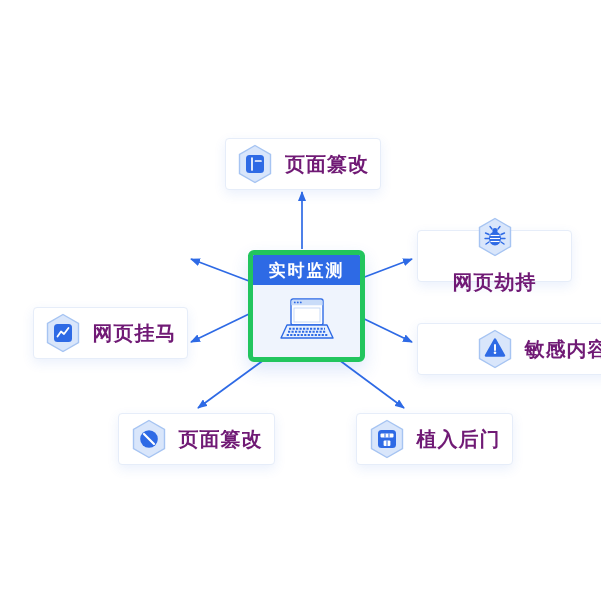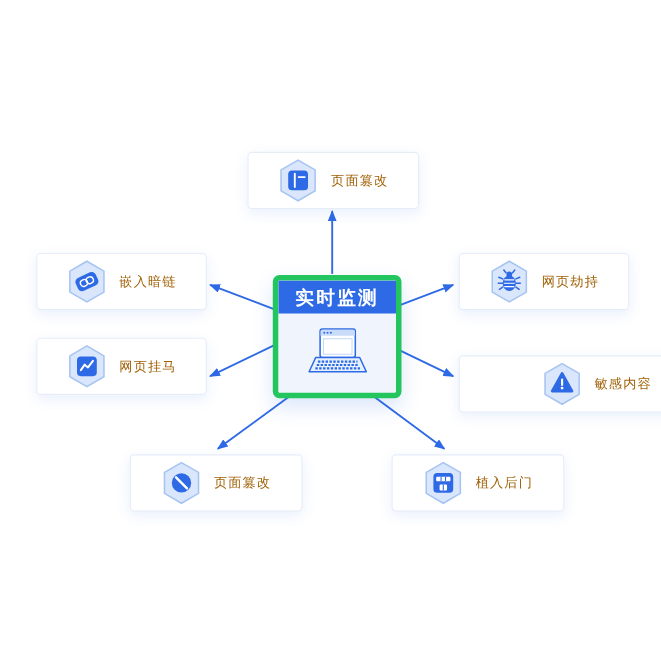--- a/index.html
+++ b/index.html
@@ -8,27 +8,27 @@
   .arrows{position:absolute;left:0;top:0;width:601px;height:601px;}
   .card{
     position:absolute;
     display:flex;align-items:center;justify-content:center;gap:12px;
     background:#ffffff;
     border:1px solid #E6EDF9;
     border-radius:4px;
     box-shadow:0 4px 12px rgba(46,106,229,0.10);
   }
   .card .label{
-    font-size:12px;color:#a16207;letter-spacing:1px;white-space:nowrap;
+    font-size:20px;color:#701a75;letter-spacing:1px;white-space:nowrap;font-weight:bold;
   }
   .hex{display:flex;align-items:center;justify-content:center;width:36px;height:40px;}
   .pos-top{left:225px;top:138px;width:154px;height:50px;}
   .pos-lu{left:33px;top:230px;width:153px;height:50px;}
   .pos-ll{left:33px;top:307px;width:153px;height:50px;justify-content:center;}
-  .pos-ru{left:417px;top:230px;width:153px;height:50px;}
+  .pos-ru{left:417px;top:230px;width:153px;height:50px;flex-direction:column;}
   .pos-rl{left:417px;top:323px;width:153px;height:50px;padding-left:48px;}
   .pos-bl{left:118px;top:413px;width:155px;height:50px;}
   .pos-br{left:317px;top:413px;width:155px;height:50px;margin-left:39px;}
   .center-node{
     position:absolute;left:248px;top:250px;width:107px;height:102px;
     border-radius:6px;overflow:hidden;
     background:#EFF4FD;
     border:5px solid #22c55e;
     box-shadow:0 8px 18px rgba(46,106,229,0.16);
     display:flex;flex-direction:column;
@@ -67,33 +67,20 @@
       <svg width="36" height="40" viewBox="0 0 36 40">
         <polygon points="18,1.5 33.5,10.5 33.5,29.5 18,38.5 2.5,29.5 2.5,10.5" fill="#D9E6FB" stroke="#A6C4F2" stroke-width="1.4"></polygon>
         <rect x="9" y="11" width="18" height="18" rx="3.5" fill="#2E6AE5"></rect>
         <line x1="15" y1="14" x2="15" y2="26" stroke="#ffffff" stroke-width="1.7" stroke-linecap="round"></line>
         <line x1="18.5" y1="17" x2="24" y2="17" stroke="#ffffff" stroke-width="1.7" stroke-linecap="round"></line>
       </svg>
     </span>
     <span class="label">页面篡改</span>
   </div>
 
-  <div class="card pos-lu">
-    <span class="hex">
-      <svg width="36" height="40" viewBox="0 0 36 40">
-        <polygon points="18,1.5 33.5,10.5 33.5,29.5 18,38.5 2.5,29.5 2.5,10.5" fill="#D9E6FB" stroke="#A6C4F2" stroke-width="1.4"></polygon>
-        <g transform="rotate(-25 18 20)">
-          <rect x="8" y="13.5" width="20" height="13" rx="4" fill="#2E6AE5"></rect>
-          <rect x="11.8" y="17" width="6.6" height="6" rx="3" fill="none" stroke="#ffffff" stroke-width="1.3"></rect>
-          <rect x="17.6" y="17" width="6.6" height="6" rx="3" fill="none" stroke="#ffffff" stroke-width="1.3"></rect>
-        </g>
-      </svg>
-    </span>
-    <span class="label">嵌入暗链</span>
-  </div>
 
   <div class="card pos-ll">
     <span class="hex">
       <svg width="36" height="40" viewBox="0 0 36 40">
         <polygon points="18,1.5 33.5,10.5 33.5,29.5 18,38.5 2.5,29.5 2.5,10.5" fill="#D9E6FB" stroke="#A6C4F2" stroke-width="1.4"></polygon>
         <rect x="9" y="11" width="18" height="18" rx="3.5" fill="#2E6AE5"></rect>
         <polyline points="12.5,23.5 16,18.5 19,21 23.5,15" fill="none" stroke="#ffffff" stroke-width="1.8" stroke-linecap="round" stroke-linejoin="round"></polyline>
       </svg>
     </span>
     <span class="label">网页挂马</span>

